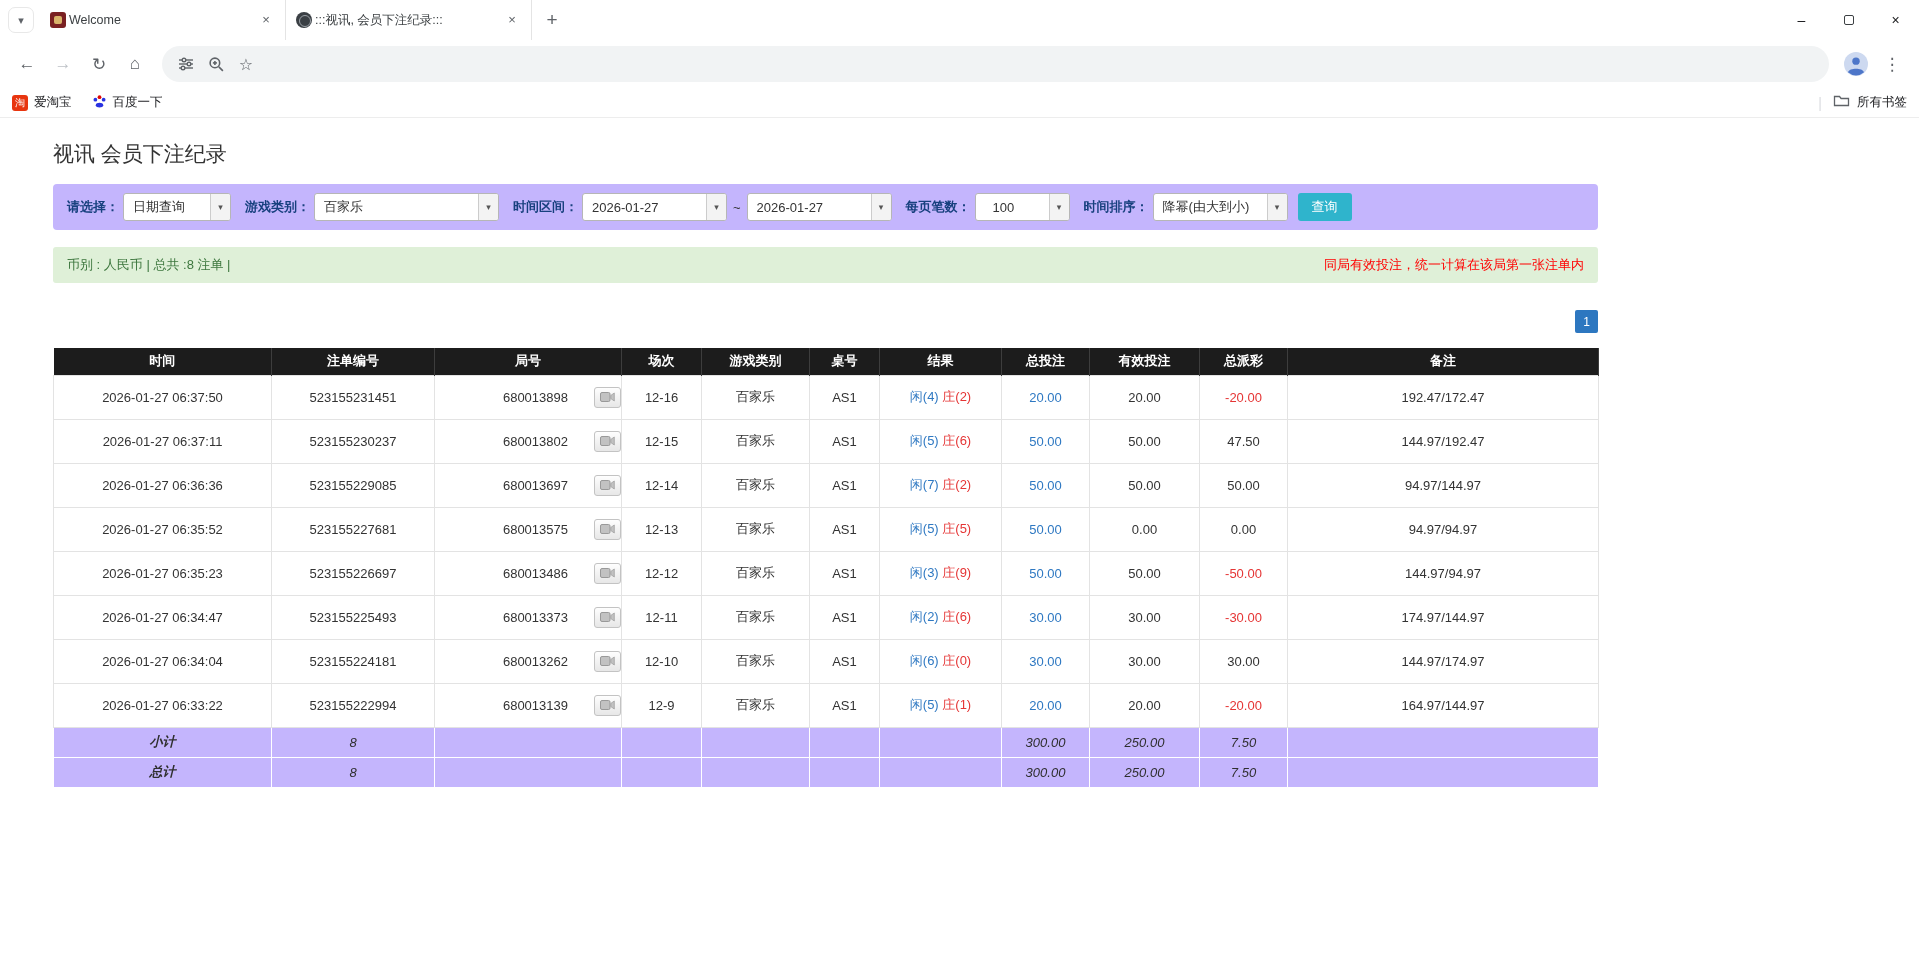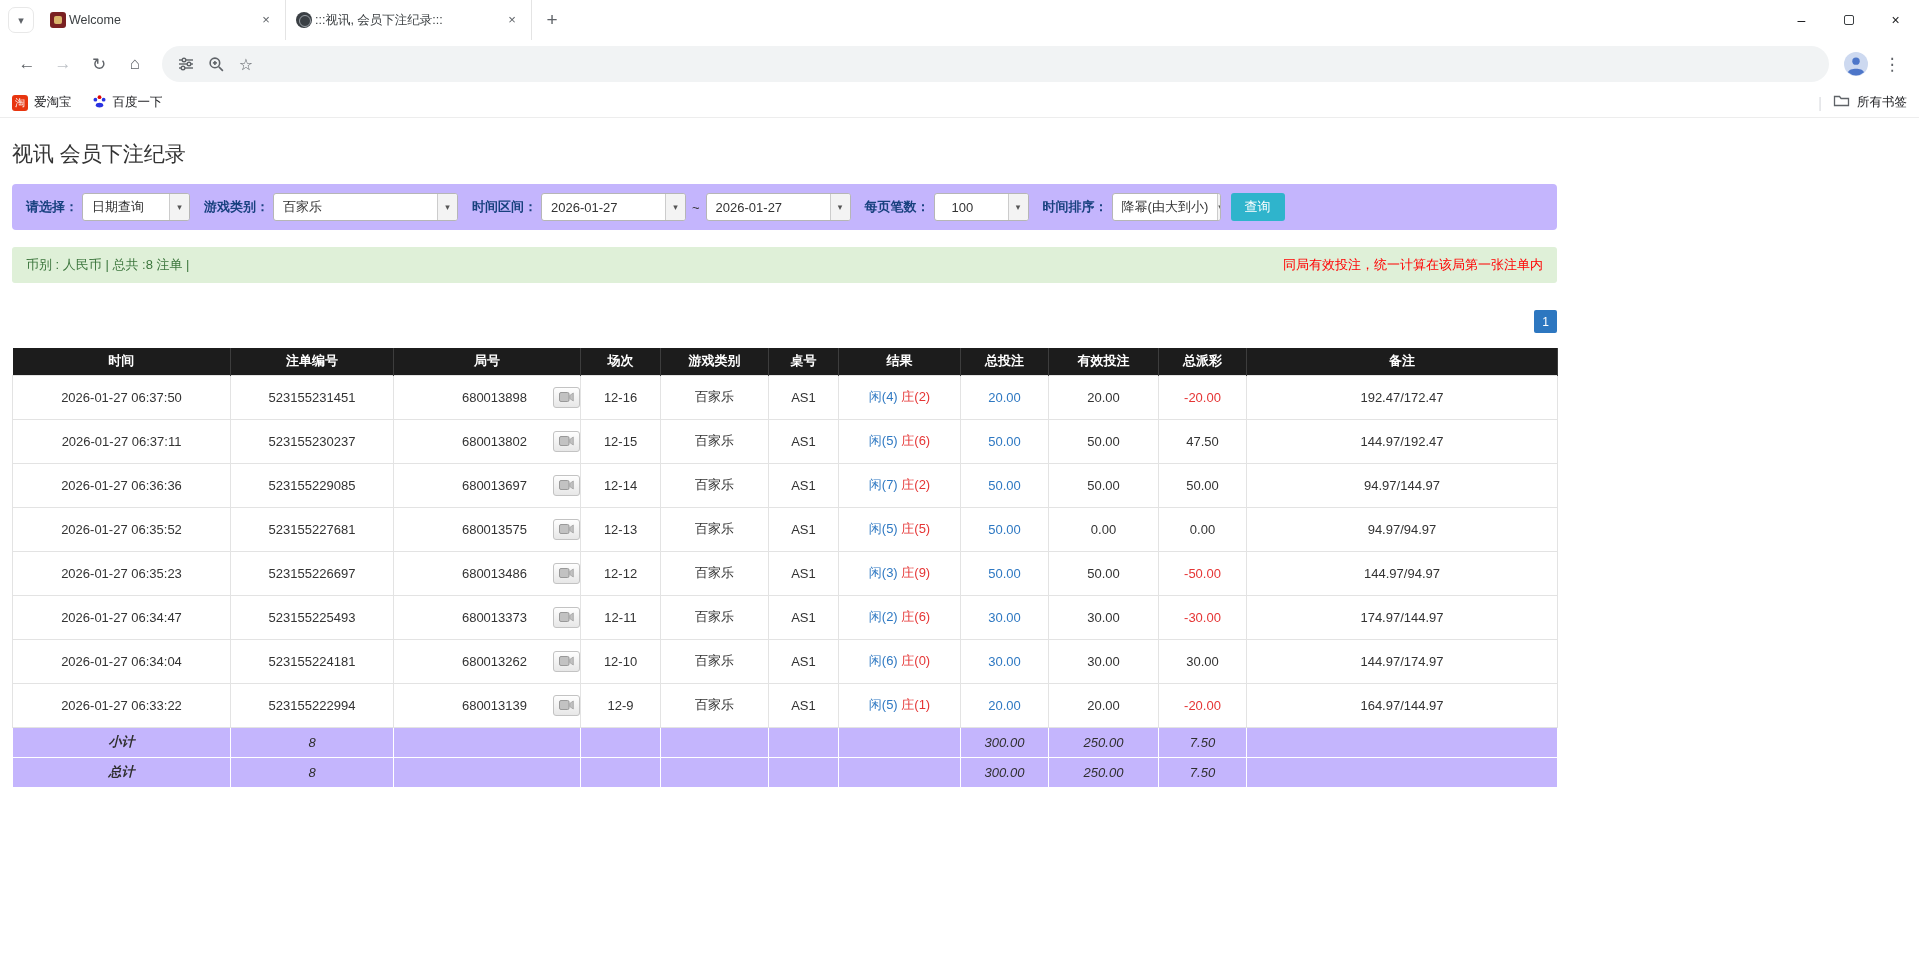--- a/index.html
+++ b/index.html
@@ -36,33 +36,33 @@
 
   .bookmarks-bar { height:30px; background:#fff; border-bottom:1px solid #ededed; display:flex; align-items:center;
     padding:0 12px; gap:20px; font-size:12.5px; color:#202124; }
   .bookmark { display:flex; align-items:center; gap:6px; cursor:pointer; }
   .bm-taobao { width:16px; height:16px; border-radius:3px; background:#e8350f; color:#fff; font-size:10px;
     display:flex; align-items:center; justify-content:center; }
   .bookmarks-right { margin-left:auto; display:flex; align-items:center; gap:7px; }
   .bm-divider { color:#dadce0; font-size:14px; margin-right:4px; }
 
   
-  .page { padding:22px 0 0 12px; background:#fff; }
+  .page { padding:22px 0 0 12px; background:#fff;margin-left:41px; }
   .content { width:1545px; }
   .page-title { font-size:21px; font-weight:400; color:#333; margin-bottom:16px; }
 
   .filter-bar { background:#c4b5fd; border-radius:4px; height:46px; display:flex; align-items:center;
     padding:0 14px; font-size:13px; }
   .filter-label { color:#17407e; font-weight:bold; margin:0 4px 0 14px; white-space:nowrap; }
   .filter-label.first { margin-left:0; }
   .combo { background:#fff; border:1px solid #b6b6b6; border-radius:3px; height:28px; display:flex; align-items:stretch; overflow:hidden; }
   .combo-text { padding:0 9px; font-size:13px; color:#333; display:flex; align-items:center; flex:1; white-space:nowrap; }
   .combo-arrow { width:20px; border-left:1px solid #ccc; background:#f3f3f3; display:flex; align-items:center;
     justify-content:center; font-size:9px; color:#555; cursor:pointer; }
-  .w130{width:108px;} .w185{width:185px;} .w145{width:145px;} .w95{width:95px;padding-left:8px;} .w135{width:109px;}
+  .w130{width:108px;} .w185{width:185px;} .w145{width:145px;} .w95{width:95px;padding-left:8px;} .w135{width:135px;}
   .tilde { color:#333; margin:0 6px; }
   .search-btn { background:#2fb4cc; color:#fff; border:none; border-radius:3px; height:28px; padding:0 14px;
     font-size:13px; margin-left:10px; cursor:pointer; }
 
   .summary-bar { background:#dff0d8; border-radius:3px; margin-top:17px; height:36px; display:flex;
     align-items:center; justify-content:space-between; padding:0 14px; font-size:13px;gap:44px; }
   .summary-left { color:#3c763d; }
   .summary-right { color:#ff0000; }
 
   .pagination { display:flex; justify-content:flex-end; margin:27px 0 15px; }

